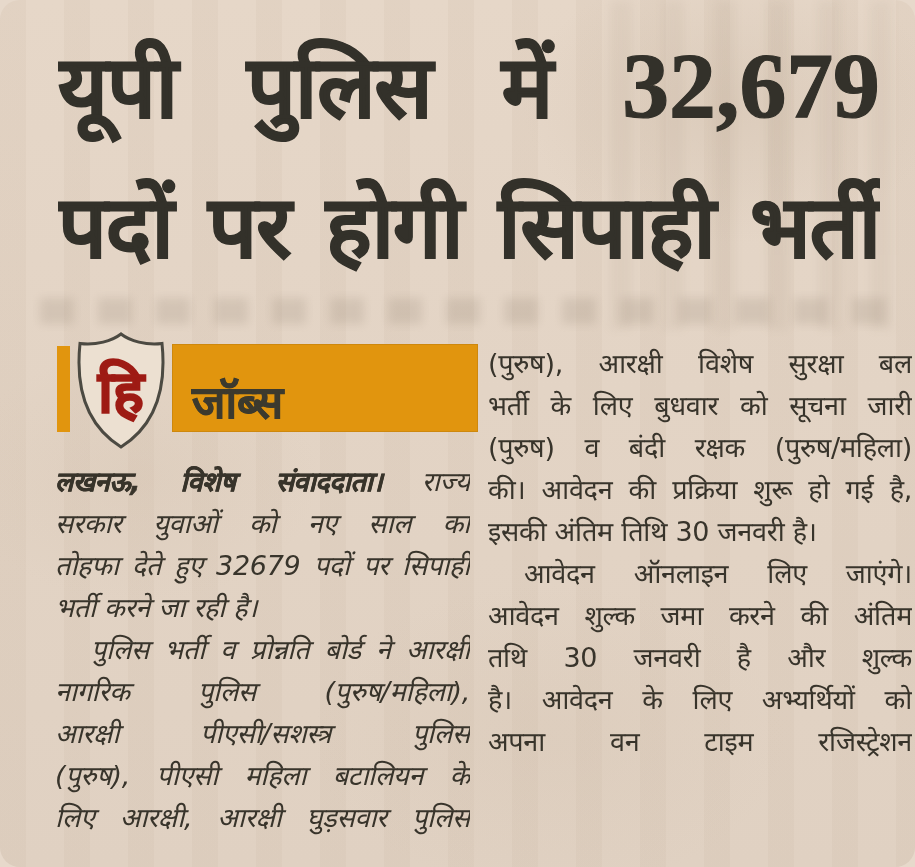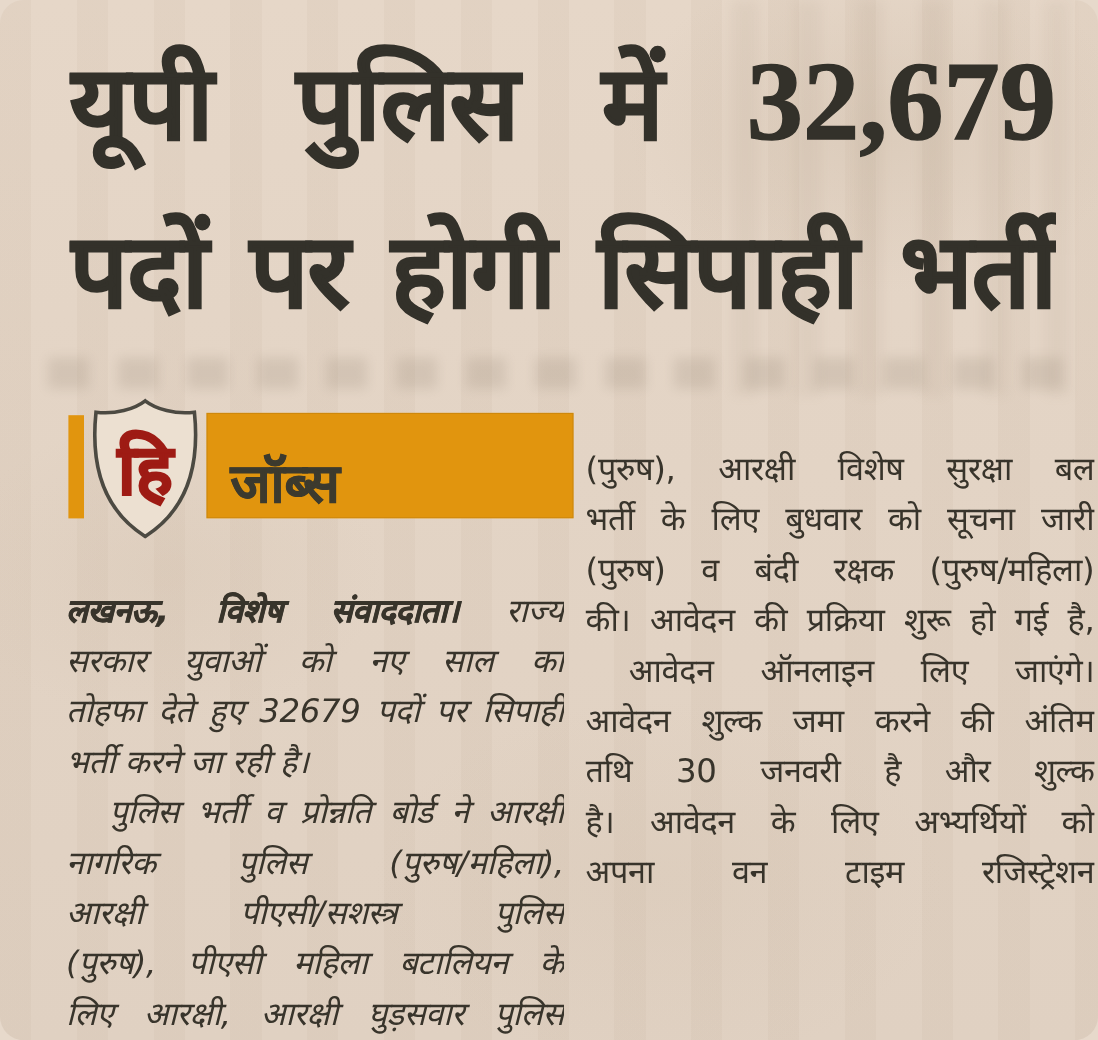--- a/index.html
+++ b/index.html
@@ -47,21 +47,21 @@
   .section-box{
     position:absolute;left:172px;top:344px;width:306px;height:88px;background:#e1950e;
     display:flex;align-items:center;box-shadow:0 0 0 1px rgba(150,100,10,.25) inset;
   }
   .section-box span{
     padding-left:20px;font-size:45px;font-weight:700;color:#3c3a2e;
     -webkit-text-stroke:.6px #3c3a2e;letter-spacing:0;margin-top:24px;
   }
 
   
-  .col{position:absolute;font-size:27px;font-weight:500;color:#38342b;letter-spacing:-.3px;margin-top:28px;}
+  .col{position:absolute;font-size:27px;font-weight:500;color:#38342b;letter-spacing:-.3px;}
   .col-left{left:55px;top:461px;width:415px;font-style:italic;}
   .col-right{left:488px;top:343px;width:424px;}
   .bl{
     height:42px;line-height:42px;white-space:nowrap;overflow:hidden;
     text-align:justify;text-align-last:justify;
   }
   .bl.indent{text-indent:36px;}
   .bl.endline{text-align-last:left;}
   .bold{font-weight:700;-webkit-text-stroke:.5px #38342b;}
 </style>
@@ -99,20 +99,21 @@
     <div class="bl">आरक्षी पीएसी/सशस्त्र पुलिस</div>
     <div class="bl">(पुरुष), पीएसी महिला बटालियन के</div>
     <div class="bl">लिए आरक्षी, आरक्षी घुड़सवार पुलिस</div>
   </div>
 
   <div class="col col-right">
     <div class="bl">(पुरुष), आरक्षी विशेष सुरक्षा बल</div>
     <div class="bl">भर्ती के लिए बुधवार को सूचना जारी</div>
     <div class="bl">(पुरुष) व बंदी रक्षक (पुरुष/महिला)</div>
     <div class="bl">की। आवेदन की प्रक्रिया शुरू हो गई है,</div>
+    <div class="bl endline">इसकी अंतिम तिथि 30 जनवरी है।</div>
     <div class="bl indent">आवेदन ऑनलाइन लिए जाएंगे।</div>
     <div class="bl">आवेदन शुल्क जमा करने की अंतिम</div>
     <div class="bl">तथि 30 जनवरी है और शुल्क</div>
     <div class="bl">है। आवेदन के लिए अभ्यर्थियों को</div>
     <div class="bl">अपना वन टाइम रजिस्ट्रेशन</div>
   </div>
 
 </div>
 
 </body></html>

